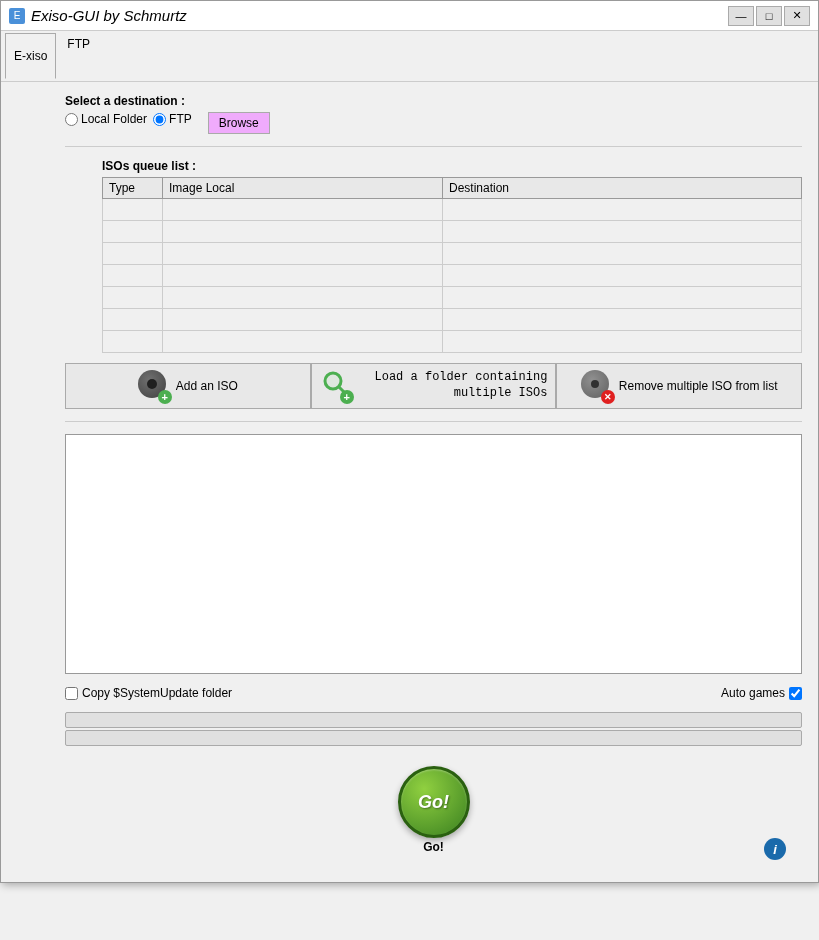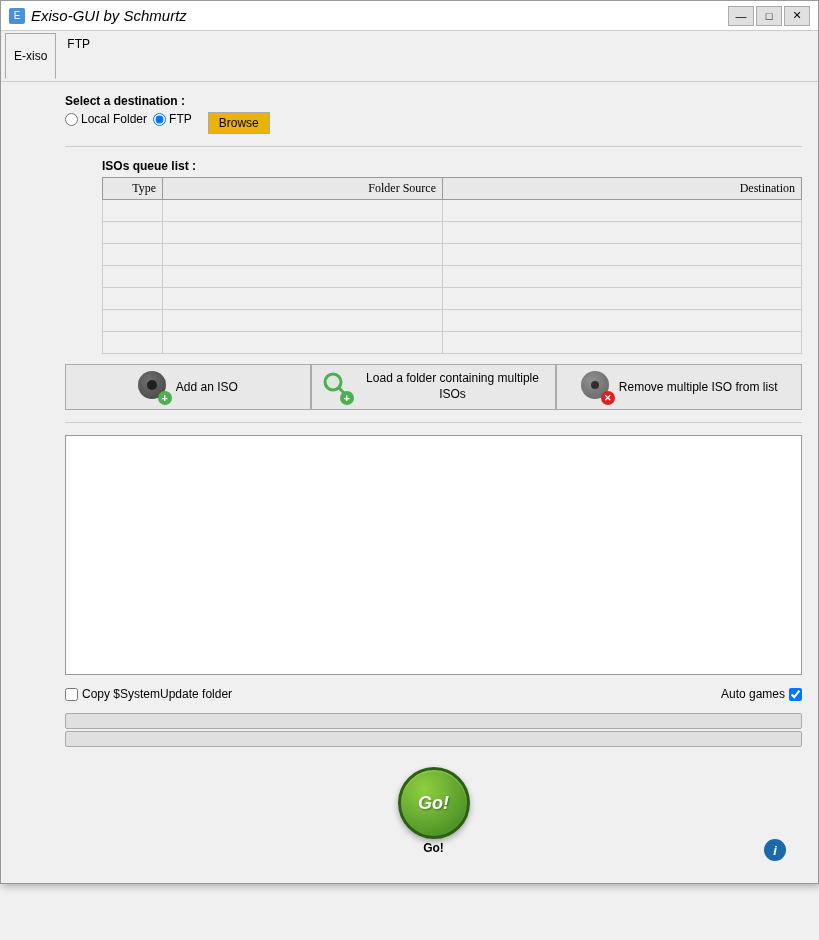--- a/index.html
+++ b/index.html
@@ -141,21 +141,21 @@
       height: 22px;
       border: 1px solid #999;
       padding: 2px 4px;
       font-size: 12px;
       background: white;
     }
 
     .browse-btn {
       height: 22px;
       padding: 0 10px;
-      background: #eab308;
+      background: #f0abfc;
       border: 1px solid #aaa;
       cursor: pointer;
       font-size: 12px;
     }
 
     .divider {
       height: 1px;
       background: #ccc;
       margin: 2px 0;
     }
@@ -174,24 +174,23 @@
     .queue-table {
       width: 100%;
       border-collapse: collapse;
       border: 1px solid #999;
     }
 
     .queue-table th {
       background: #e8e8e8;
       border: 1px solid #999;
       padding: 3px 6px;
-      text-align: right;
+      text-align: left;
       font-size: 12px;
       font-weight: normal;
-      font-family: Liberation Serif, serif;
     }
 
     .queue-table td {
       border: 1px solid #ccc;
       padding: 3px 6px;
       height: 22px;
       font-size: 12px;
     }
 
     .queue-table .col-type { width: 60px; }
@@ -409,21 +408,21 @@
 
     <div class="queue-section">
       <div class="queue-title">ISOs queue list :</div>
       <table class="queue-table">
         <thead>
           <tr>
             <th class="col-type">
               <span>Type</span>
             </th>
             <th class="col-source">
-              <span>Folder Source</span>
+              <span>Image Local</span>
             </th>
             <th class="col-dest">
               <span>Destination</span>
             </th>
           </tr>
         </thead>
         <tbody class="queue-body">
           <tr>
               <td></td>
               <td></td>
@@ -474,21 +473,21 @@
         <span>Add an ISO</span>
       </button>
       <button class="action-btn">
         <div style="position:relative; width:32px; height:32px; flex-shrink:0;">
           <svg width="28" height="28" viewBox="0 0 28 28">
             <circle cx="11" cy="11" r="8" fill="rgba(200,230,200,0.3)" stroke="#4caf50" stroke-width="3"></circle>
             <line x1="17" y1="17" x2="25" y2="25" stroke="#4caf50" stroke-width="3" stroke-linecap="round"></line>
           </svg>
           <div style="position:absolute;bottom:-2px;right:-2px;width:14px;height:14px;border-radius:50%;background:#4caf50;color:white;display:flex;align-items:center;justify-content:center;font-size:11px;font-weight:bold;line-height:1;">+</div>
         </div>
-        <span style="text-align:center;line-height:1.3;">Load a folder containing multiple ISOs</span>
+        <span style="text-align:right;line-height:1.3;font-family:Liberation Mono, monospace;">Load a folder containing multiple ISOs</span>
       </button>
       <button class="action-btn">
         <div style="position:relative; width:32px; height:32px; flex-shrink:0;">
           <div style="width:28px;height:28px;background:radial-gradient(circle at 40% 35%, #909090, #606060);border-radius:50%;position:relative;display:flex;align-items:center;justify-content:center;">
             <div style="width:8px;height:8px;border-radius:50%;background:#303030;position:absolute;"></div>
           </div>
           <div style="position:absolute;bottom:-2px;right:-2px;width:14px;height:14px;border-radius:50%;background:#e02020;color:white;display:flex;align-items:center;justify-content:center;font-size:9px;font-weight:bold;line-height:1;">✕</div>
         </div>
         <span>Remove multiple ISO from list</span>
       </button>

